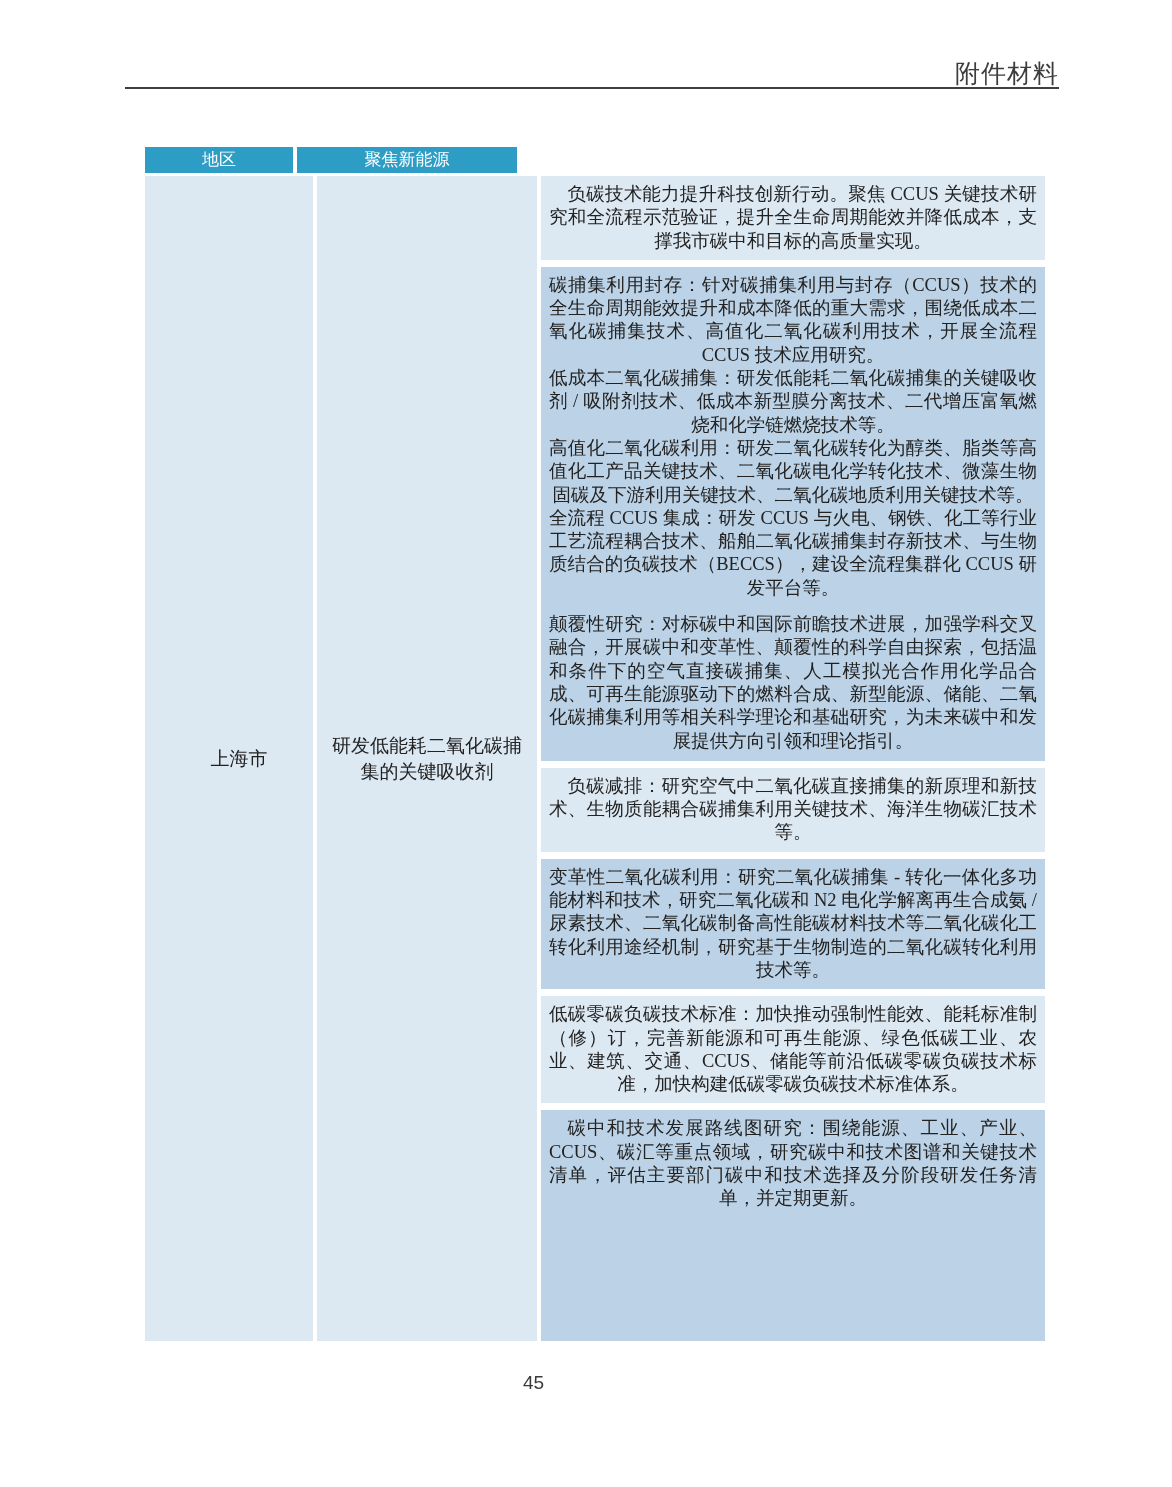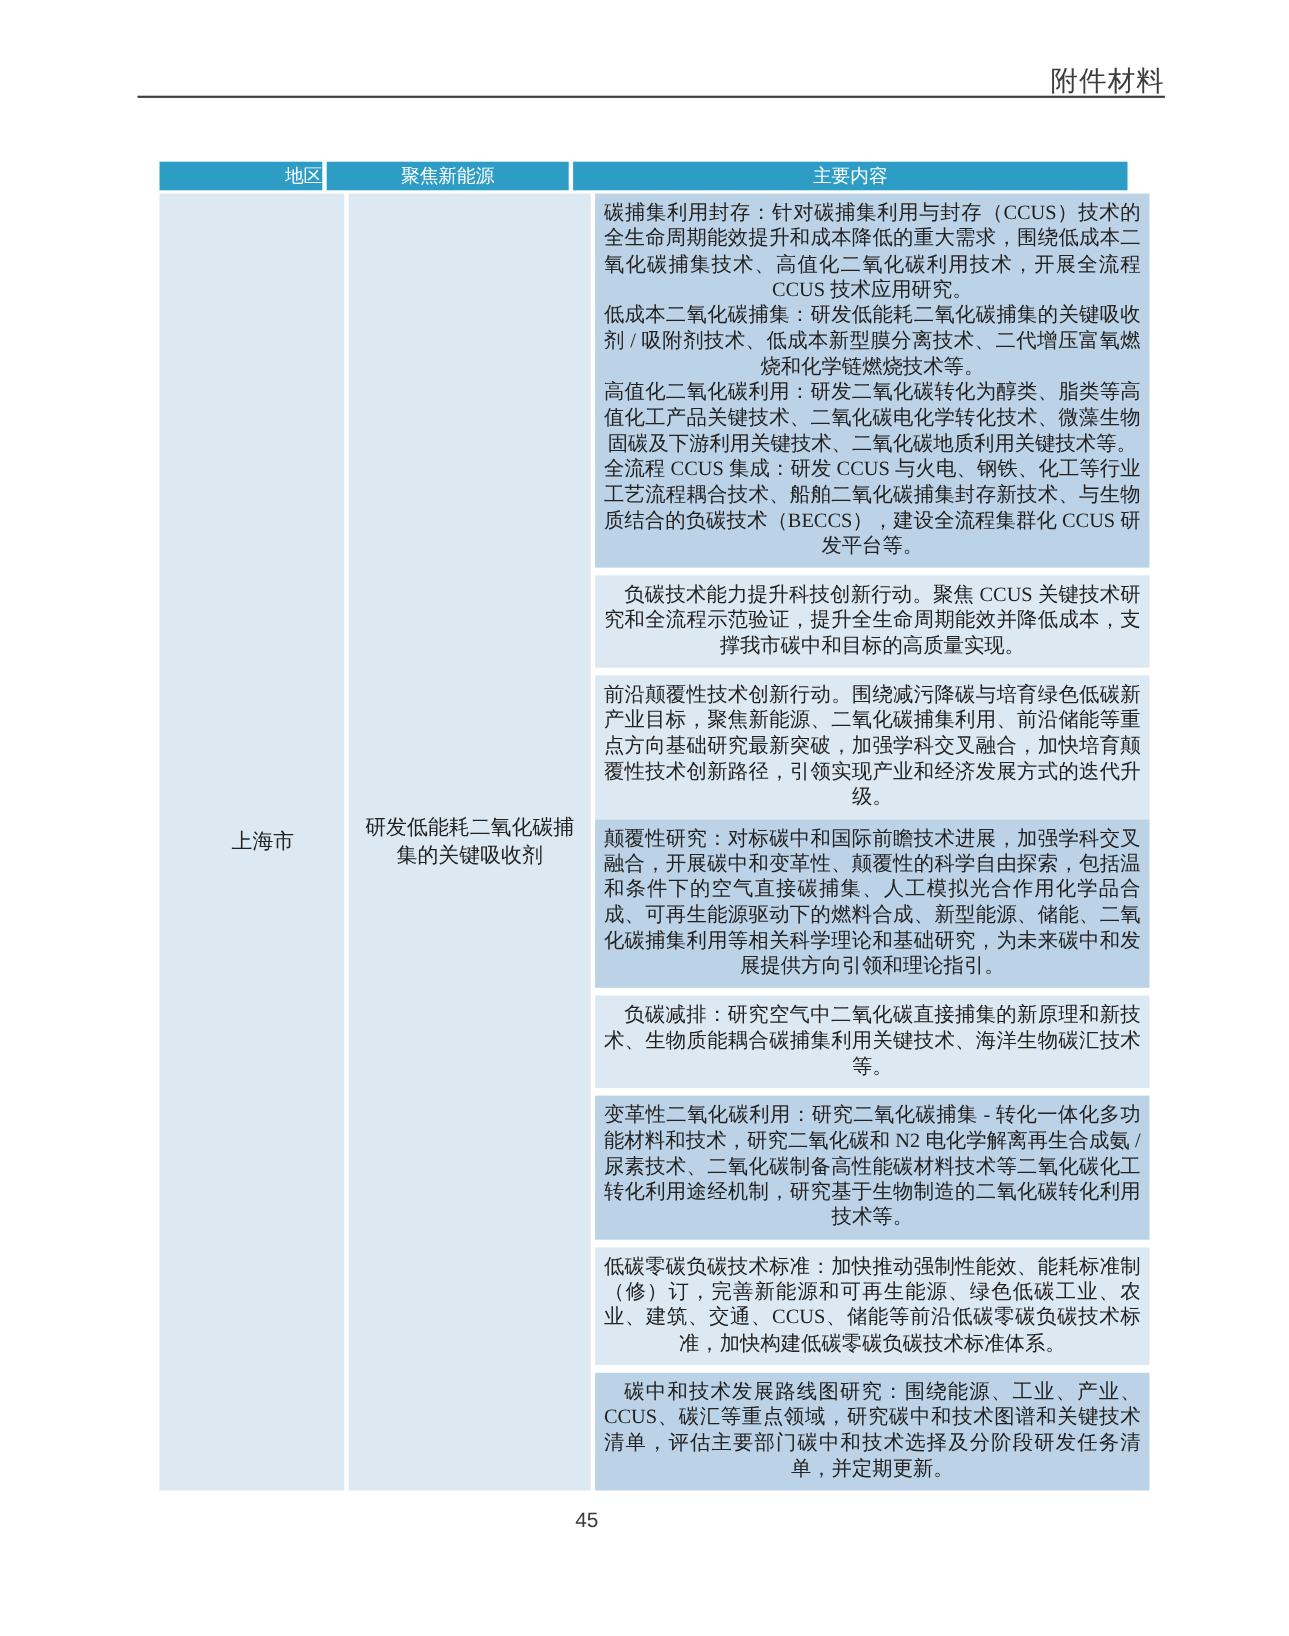--- a/index.html
+++ b/index.html
@@ -28,21 +28,21 @@
   }
   .policy-table{
     position:absolute;left:145px;top:147px;width:880px;
   }
   .thead{display:flex;gap:4px;margin-bottom:3px;}
   .th{
     background:var(--teal);color:#ffffff;
     height:26px;line-height:26px;text-align:center;
     font-size:17px;
   }
-  .col-region{width:148px;flex:0 0 148px;text-align:right;}
+  .col-region{width:148px;flex:0 0 148px;}
   .col-policy{width:220px;flex:0 0 220px;}
   .col-content{width:504px;flex:0 0 504px;}
   .tbody{display:flex;gap:4px;align-items:stretch;min-height:1165px;}
   .cell{background:var(--light);padding-left:20px;}
   .region-cell,.policy-cell{
     display:flex;align-items:center;justify-content:center;
     text-align:center;font-size:19px;line-height:1.35;
   }
   .policy-cell{padding:0 6px;box-sizing:border-box;}
   .content-stack{display:flex;flex-direction:column;}
@@ -73,41 +73,37 @@
 <div class="page">
 
   <div class="doc-header-note">附件材料</div>
 
   <div class="header-rule"></div>
 
   <div class="policy-table">
     <div class="thead">
       <div class="th col-region">地区</div>
       <div class="th col-policy">聚焦新能源</div>
-      <div class="th col-content">主要内容</div>
     </div>
     <div class="tbody">
       <div class="cell col-region region-cell">
         <span>上海市</span>
       </div>
       <div class="cell col-policy policy-cell">
         <span>研发低能耗二氧化碳捕集的关键吸收剂</span>
       </div>
       <div class="col-content content-stack" id="content-stack">
+          <div class="content-cell light">
+            <p class="indent">负碳技术能力提升科技创新行动。聚焦 CCUS 关键技术研究和全流程示范验证，提升全生命周期能效并降低成本，支撑我市碳中和目标的高质量实现。</p>
+          </div>
           <div class="content-cell dark">
             <p>碳捕集利用封存：针对碳捕集利用与封存（CCUS）技术的全生命周期能效提升和成本降低的重大需求，围绕低成本二氧化碳捕集技术、高值化二氧化碳利用技术，开展全流程 CCUS 技术应用研究。</p>
             <p>低成本二氧化碳捕集：研发低能耗二氧化碳捕集的关键吸收剂 / 吸附剂技术、低成本新型膜分离技术、二代增压富氧燃烧和化学链燃烧技术等。</p>
             <p>高值化二氧化碳利用：研发二氧化碳转化为醇类、脂类等高值化工产品关键技术、二氧化碳电化学转化技术、微藻生物固碳及下游利用关键技术、二氧化碳地质利用关键技术等。</p>
             <p>全流程 CCUS 集成：研发 CCUS 与火电、钢铁、化工等行业工艺流程耦合技术、船舶二氧化碳捕集封存新技术、与生物质结合的负碳技术（BECCS），建设全流程集群化 CCUS 研发平台等。</p>
-          </div>
-          <div class="content-cell light">
-            <p class="indent">负碳技术能力提升科技创新行动。聚焦 CCUS 关键技术研究和全流程示范验证，提升全生命周期能效并降低成本，支撑我市碳中和目标的高质量实现。</p>
-          </div>
-          <div class="content-cell light">
-            <p>前沿颠覆性技术创新行动。围绕减污降碳与培育绿色低碳新产业目标，聚焦新能源、二氧化碳捕集利用、前沿储能等重点方向基础研究最新突破，加强学科交叉融合，加快培育颠覆性技术创新路径，引领实现产业和经济发展方式的迭代升级。</p>
           </div>
           <div class="content-cell dark attached">
             <p>颠覆性研究：对标碳中和国际前瞻技术进展，加强学科交叉融合，开展碳中和变革性、颠覆性的科学自由探索，包括温和条件下的空气直接碳捕集、人工模拟光合作用化学品合成、可再生能源驱动下的燃料合成、新型能源、储能、二氧化碳捕集利用等相关科学理论和基础研究，为未来碳中和发展提供方向引领和理论指引。</p>
           </div>
           <div class="content-cell light">
             <p class="indent">负碳减排：研究空气中二氧化碳直接捕集的新原理和新技术、生物质能耦合碳捕集利用关键技术、海洋生物碳汇技术等。</p>
           </div>
           <div class="content-cell dark">
             <p>变革性二氧化碳利用：研究二氧化碳捕集 - 转化一体化多功能材料和技术，研究二氧化碳和 N2 电化学解离再生合成氨 / 尿素技术、二氧化碳制备高性能碳材料技术等二氧化碳化工转化利用途经机制，研究基于生物制造的二氧化碳转化利用技术等。</p>
           </div>

